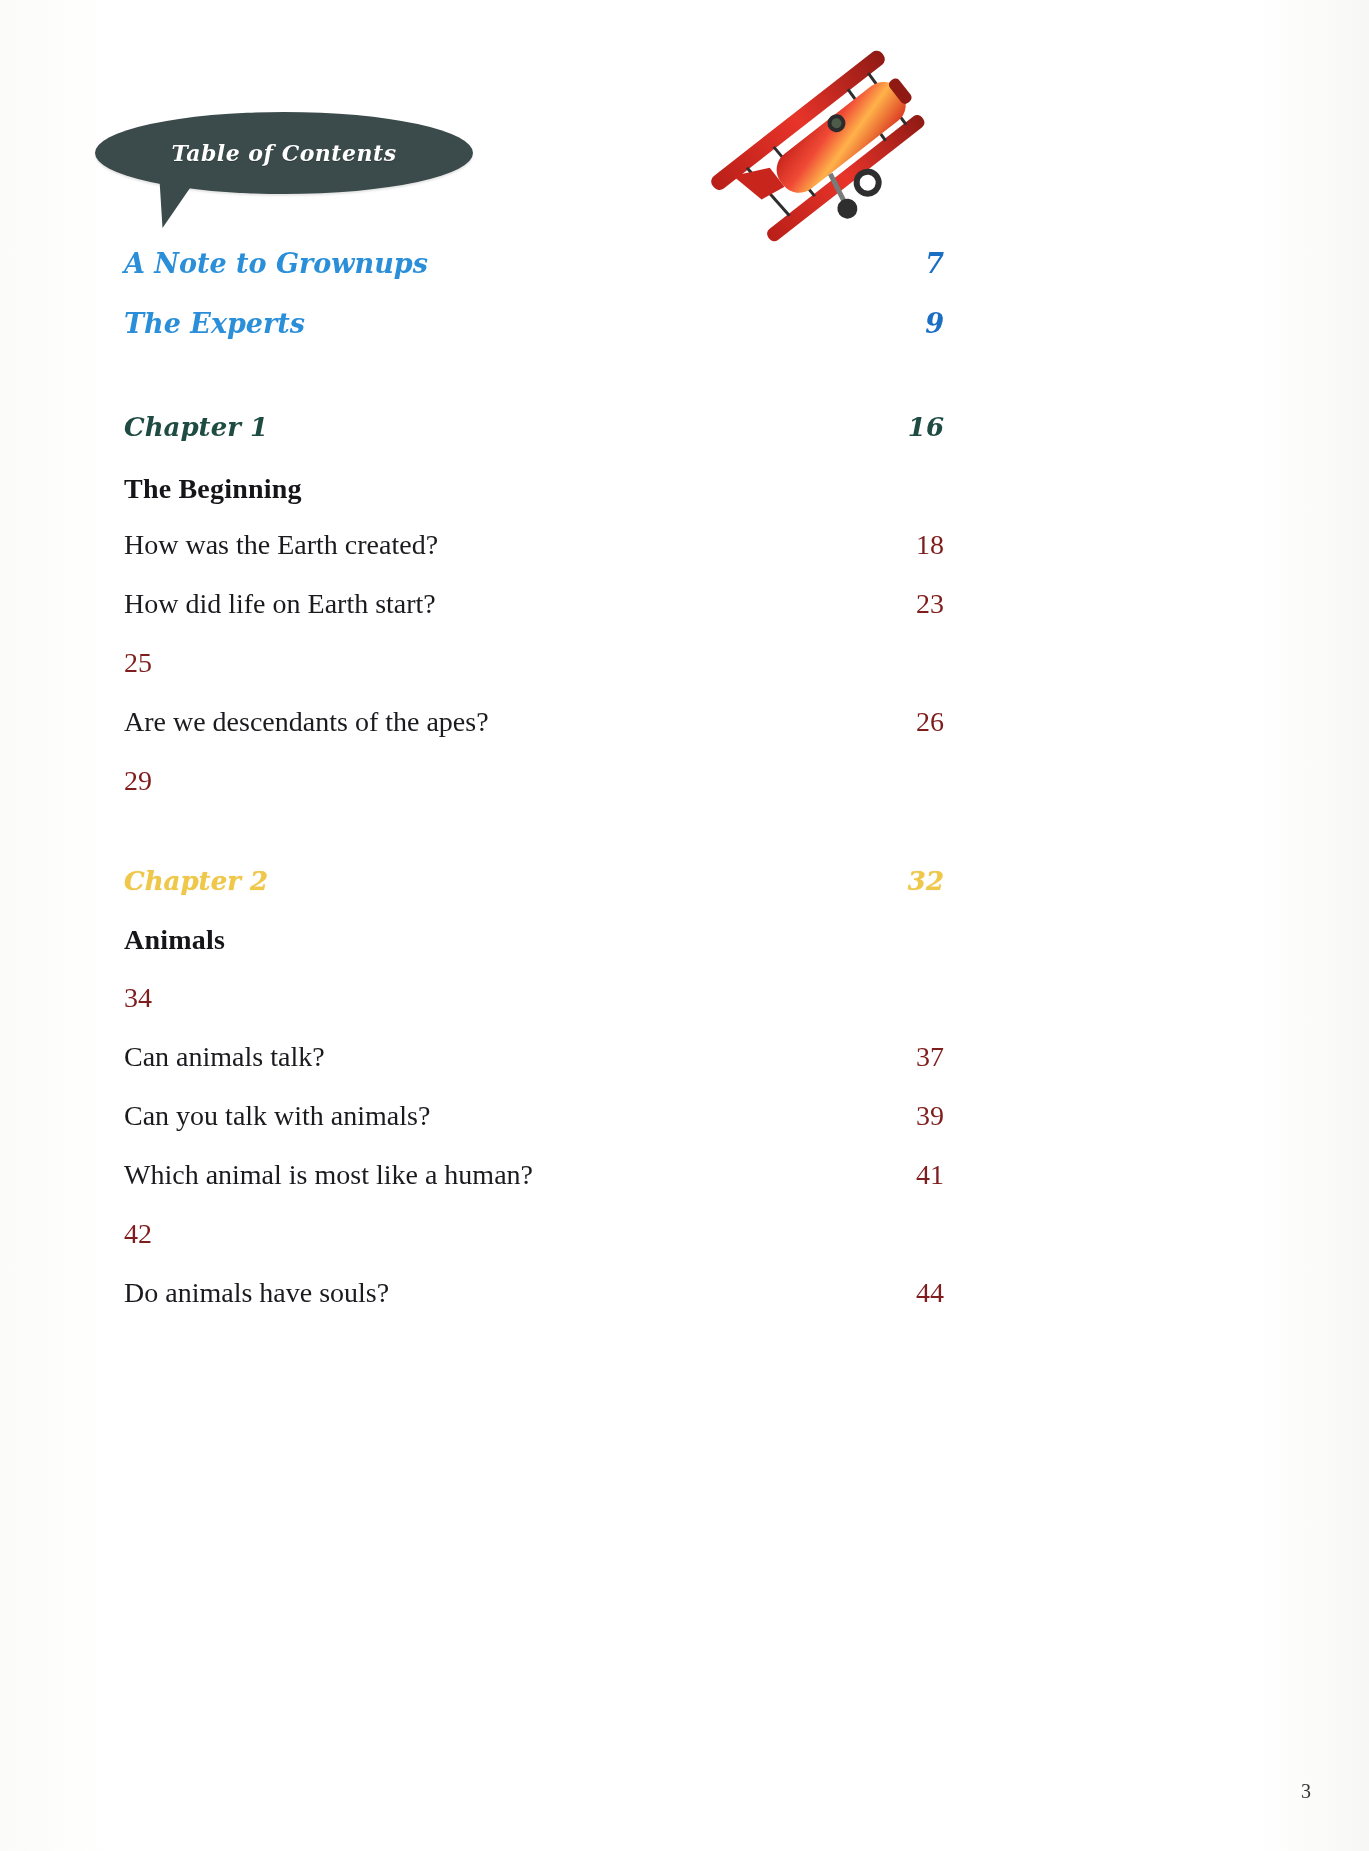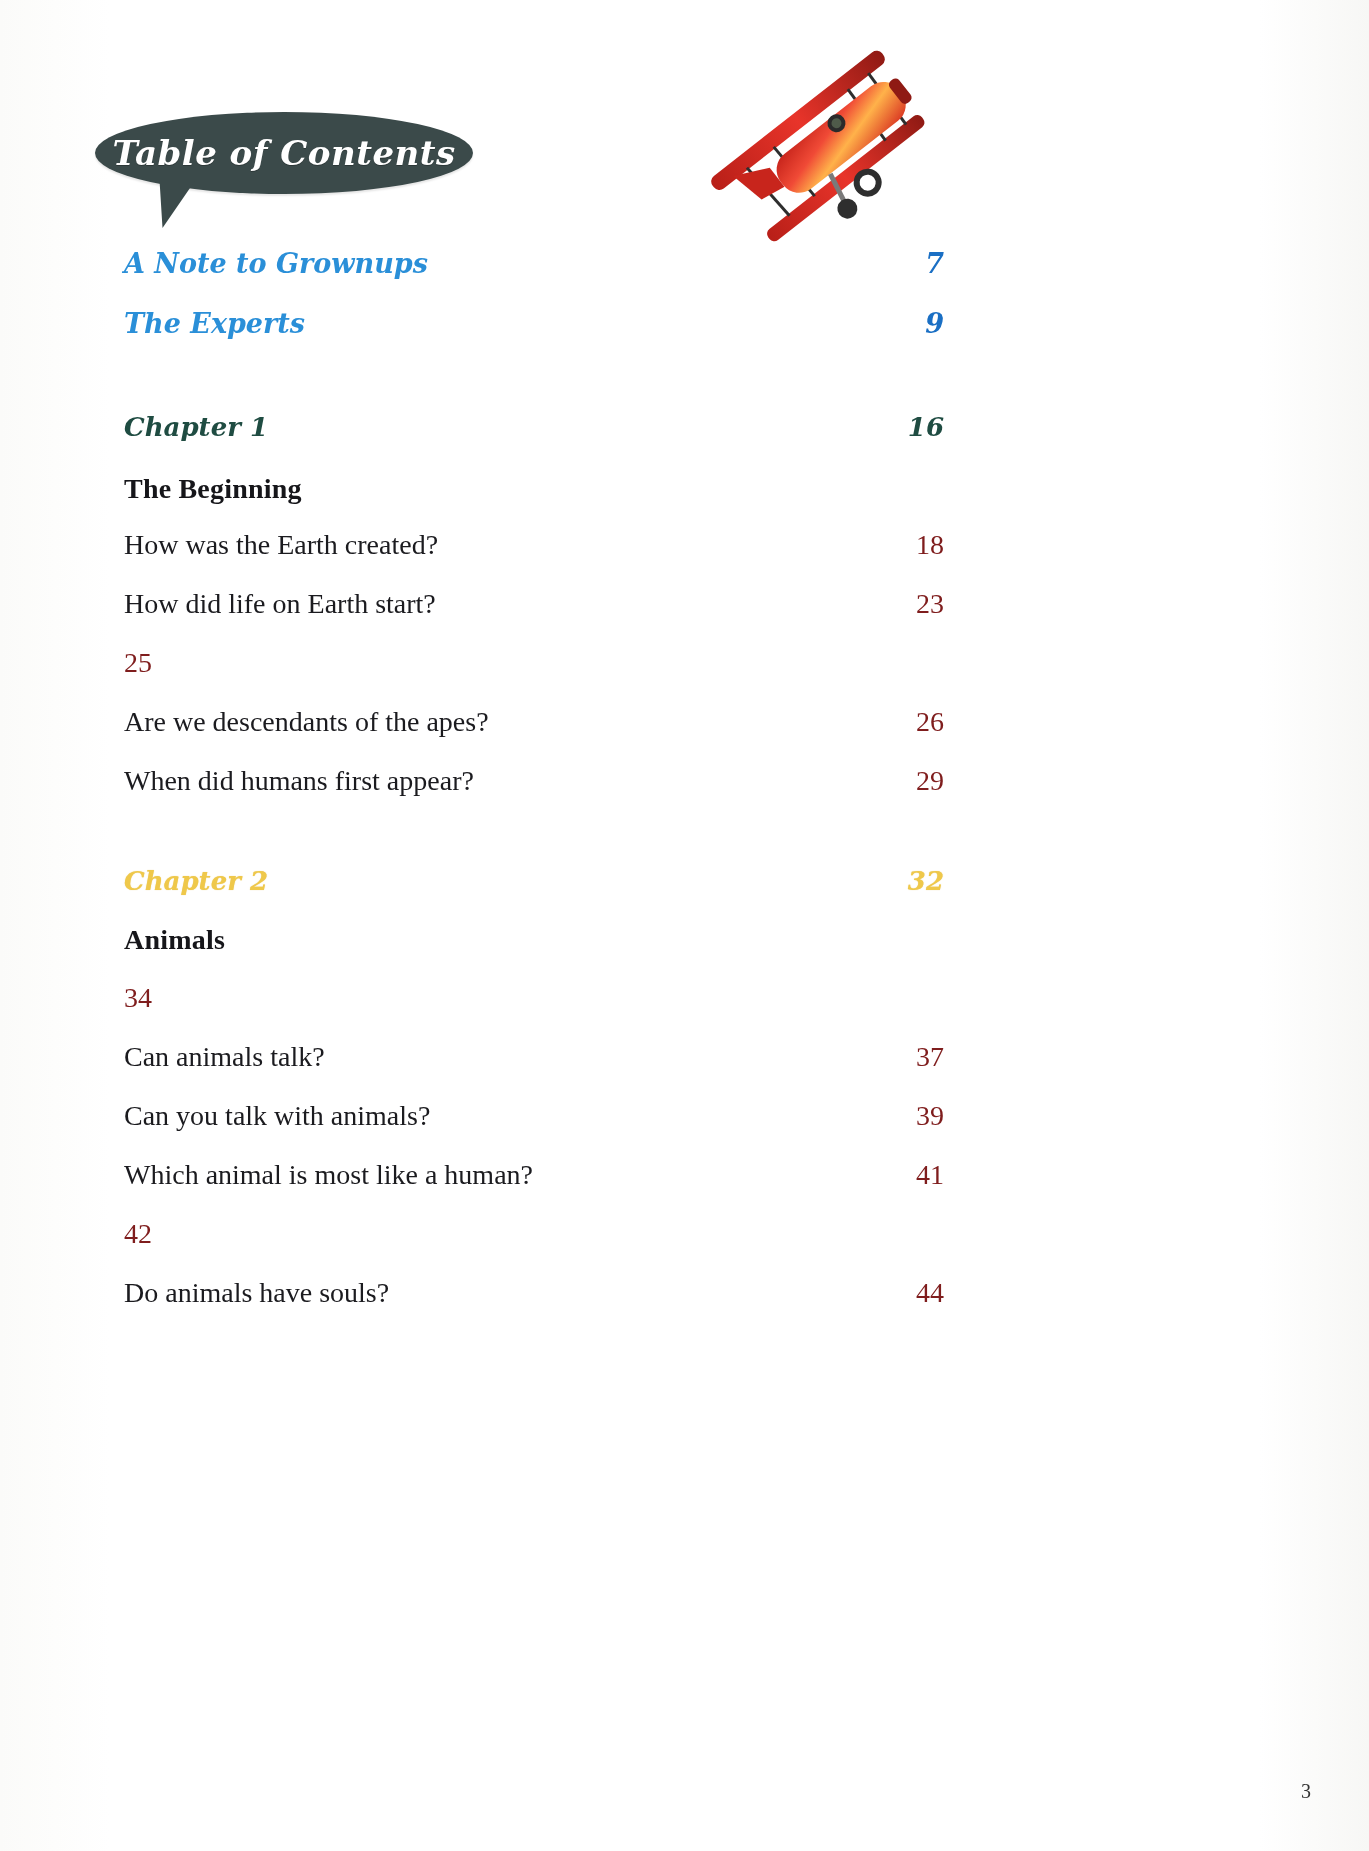--- a/index.html
+++ b/index.html
@@ -46,21 +46,21 @@
     position: absolute;
     left: 0;
     top: 0;
     width: 378px;
     height: 82px;
     display: flex;
     align-items: center;
     justify-content: center;
     color: #ffffff;
     font-family: "DejaVu Serif", serif;
-    font-size: 34px;
+    font-size: 22px;
     font-weight: 700;
     font-style: italic;
     letter-spacing: 0.5px;
     text-shadow: 0 1px 0 rgba(0,0,0,0.25);
   }
   .bubble-tail {
     position: absolute;
     left: 62px;
     top: 68px;
     width: 0;
@@ -228,21 +228,20 @@
     <span class="pg">23</span>
   </div>
   <div class="row entry" style="top:647px;">
     <span class="pg">25</span>
   </div>
   <div class="row entry" style="top:706px;">
     <span class="title">Are we descendants of the apes?</span>
     <span class="pg">26</span>
   </div>
   <div class="row entry" style="top:765px;">
-    <span class="title">When did humans first appear?</span>
     <span class="pg">29</span>
   </div>
 
   <div class="row chapline chap-gold" style="top:866px;">
     <span class="title">Chapter 2</span>
     <span class="pg">32</span>
   </div>
 
   <div class="row subject" style="top:924px;">
     <span class="title">Animals</span>

